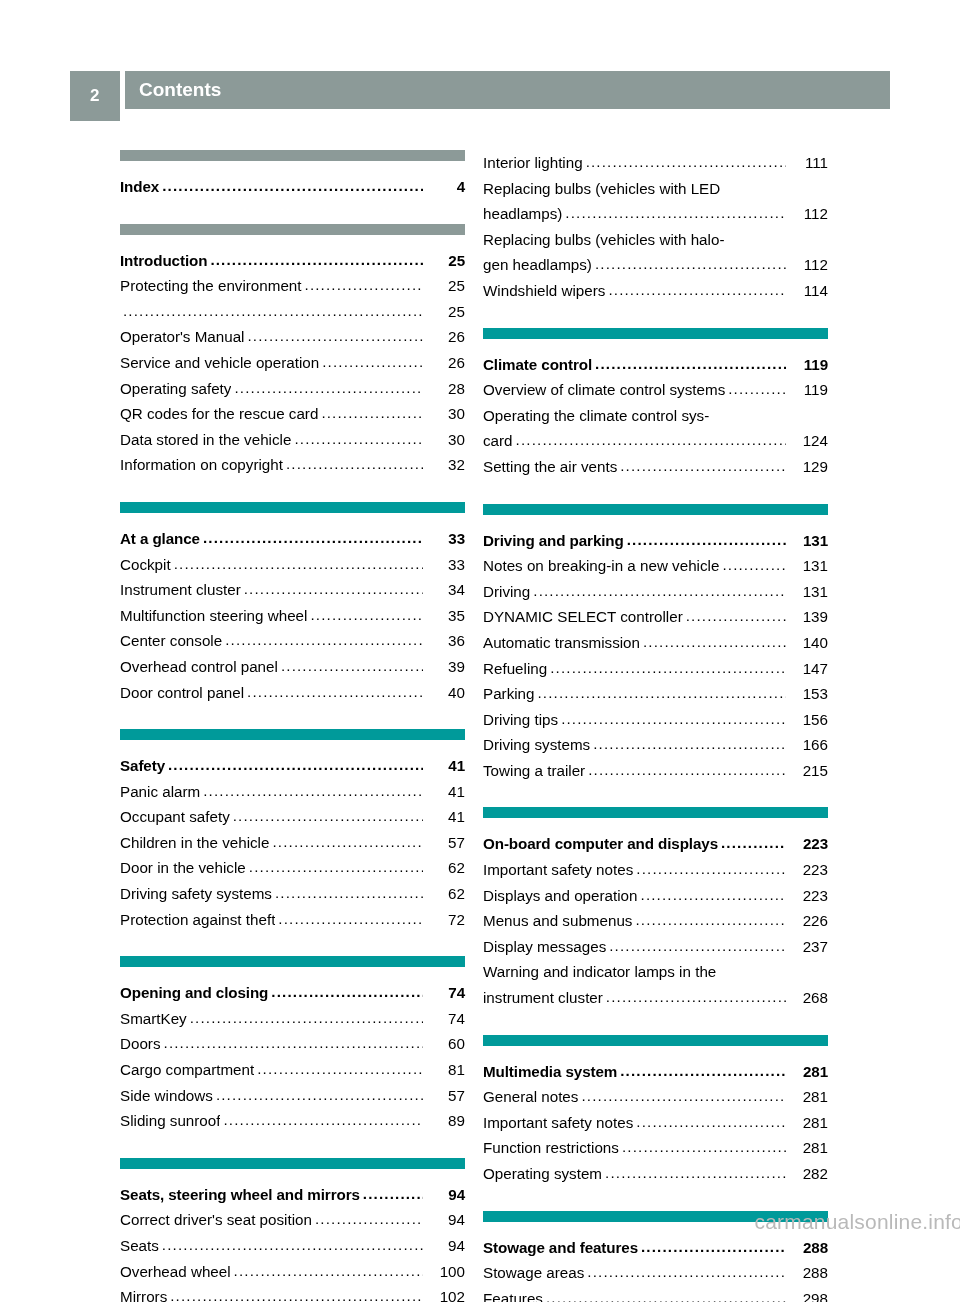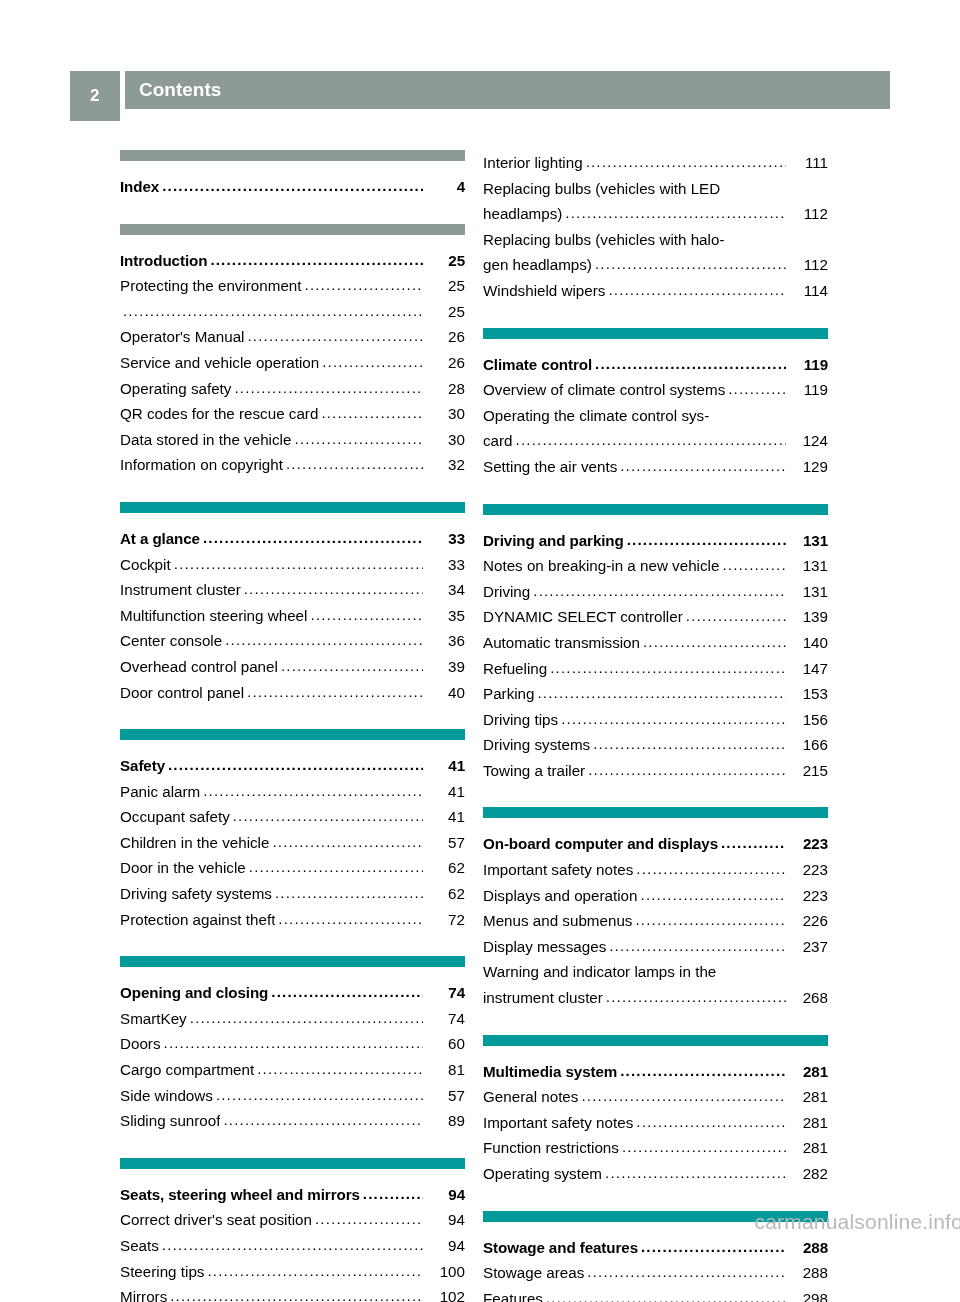--- a/index.html
+++ b/index.html
@@ -325,21 +325,21 @@
           <span class="entry-label">Correct driver's seat position</span>
           <span class="entry-dots"></span>
           <span class="entry-page">94</span>
         </div>
         <div class="toc-entry">
           <span class="entry-label">Seats</span>
           <span class="entry-dots"></span>
           <span class="entry-page">94</span>
         </div>
         <div class="toc-entry">
-          <span class="entry-label">Steering tips</span>
+          <span class="entry-label">Overhead wheel</span>
           <span class="entry-dots"></span>
           <span class="entry-page">100</span>
         </div>
         <div class="toc-entry">
           <span class="entry-label">Mirrors</span>
           <span class="entry-dots"></span>
           <span class="entry-page">102</span>
         </div>
       </div>
     </div>

